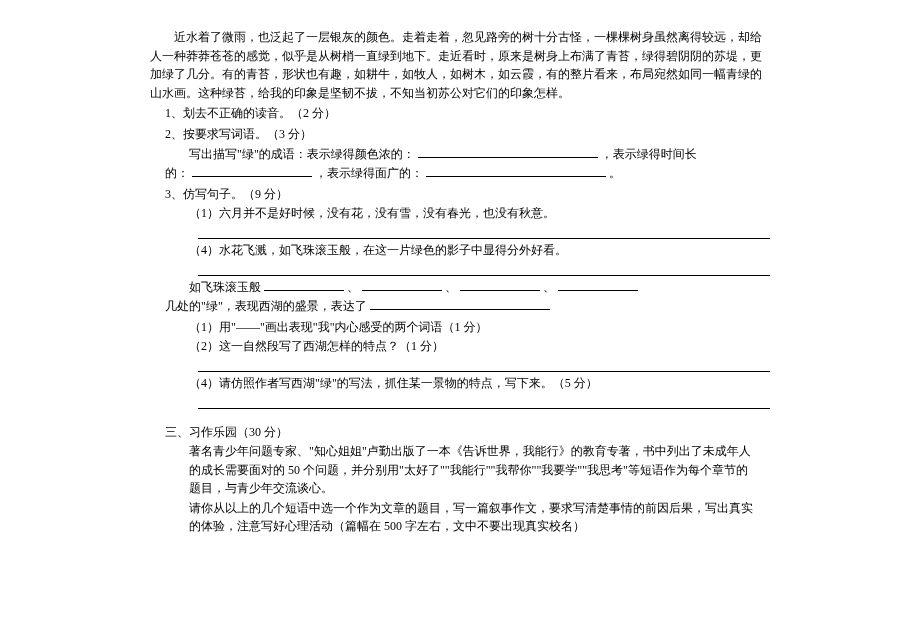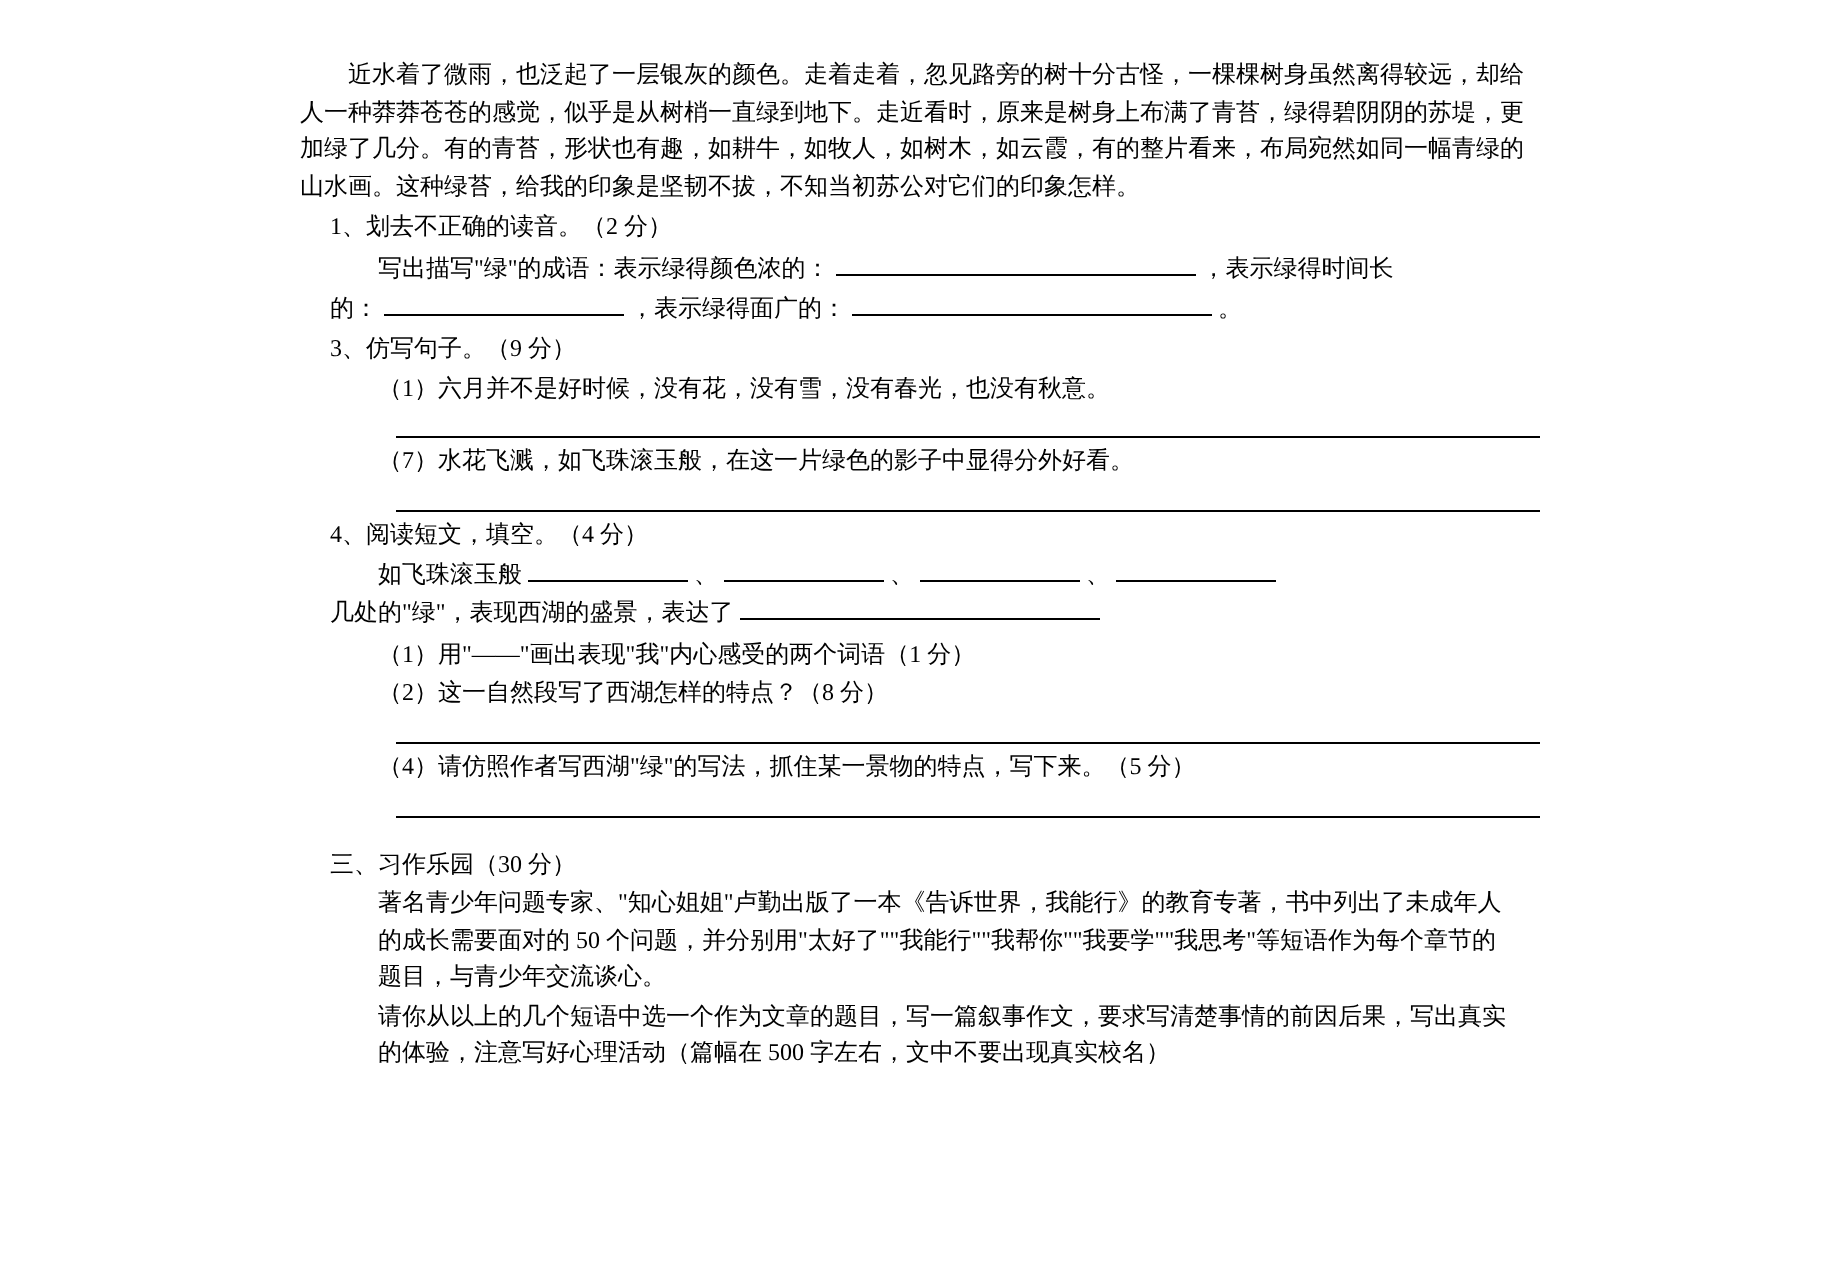--- a/index.html
+++ b/index.html
@@ -30,63 +30,63 @@
 
 <div>
   <p class="passage">近水着了微雨，也泛起了一层银灰的颜色。走着走着，忽见路旁的树十分古怪，一棵棵树身虽然离得较远，却给人一种莽莽苍苍的感觉，似乎是从树梢一直绿到地下。走近看时，原来是树身上布满了青苔，绿得碧阴阴的苏堤，更加绿了几分。有的青苔，形状也有趣，如耕牛，如牧人，如树木，如云霞，有的整片看来，布局宛然如同一幅青绿的山水画。这种绿苔，给我的印象是坚韧不拔，不知当初苏公对它们的印象怎样。</p>
 </div>
 
 <div class="question-block">
   <div class="q-line">1、划去不正确的读音。（2 分）</div>
 </div>
 
 <div class="question-block">
+  <div class="q-line">2、按要求写词语。（3 分）</div>
   <div class="q-line indent1">
     <span>写出描写"绿"的成语：表示绿得颜色浓的：</span>
     <span class="fill-line w180"></span>
     <span>，表示绿得时间长</span>
   </div>
   <div class="q-line">
     <span>的：</span>
     <span class="fill-line w120"></span>
     <span>，表示绿得面广的：</span>
     <span class="fill-line w180"></span>
     <span>。</span>
   </div>
 </div>
 
 <div class="question-block">
   <div class="q-line">3、仿写句子。（9 分）</div>
   <div class="q-line indent1">（1）六月并不是好时候，没有花，没有雪，没有春光，也没有秋意。</div>
   <div class="full-line"></div>
-  <div class="q-line indent1">（7）水花飞溅，如飞珠滚玉般，在这一片绿色的影子中显得分外好看。</div>
+  <div class="q-line indent1">（4）水花飞溅，如飞珠滚玉般，在这一片绿色的影子中显得分外好看。</div>
   <div class="full-line"></div>
 </div>
 
 <div class="question-block">
-  <div class="q-line">4、阅读短文，填空。（4 分）</div>
   <div class="q-line indent1">
     <span>如飞珠滚玉般</span>
     <span class="fill-line w80"></span>
     <span>、</span>
     <span class="fill-line w80"></span>
     <span>、</span>
     <span class="fill-line w80"></span>
     <span>、</span>
     <span class="fill-line w80"></span>
   </div>
   <div class="q-line">
     <span>几处的"绿"，表现西湖的盛景，表达了</span>
     <span class="fill-line w180"></span>
   </div>
 </div>
 
 <div class="question-block">
   <div class="q-line indent1">（1）用"——"画出表现"我"内心感受的两个词语（1 分）</div>
-  <div class="q-line indent1">（2）这一自然段写了西湖怎样的特点？（8 分）</div>
+  <div class="q-line indent1">（2）这一自然段写了西湖怎样的特点？（1 分）</div>
   <div class="full-line"></div>
   <div class="q-line indent1">（4）请仿照作者写西湖"绿"的写法，抓住某一景物的特点，写下来。（5 分）</div>
   <div class="full-line"></div>
 </div>
 
 <div class="sect-gap">
   <div class="q-line">三、习作乐园（30 分）</div>
   <div class="q-line indent1">著名青少年问题专家、"知心姐姐"卢勤出版了一本《告诉世界，我能行》的教育专著，书中列出了未成年人的成长需要面对的 50 个问题，并分别用"太好了""我能行""我帮你""我要学""我思考"等短语作为每个章节的题目，与青少年交流谈心。</div>
   <div class="q-line indent1">请你从以上的几个短语中选一个作为文章的题目，写一篇叙事作文，要求写清楚事情的前因后果，写出真实的体验，注意写好心理活动（篇幅在 500 字左右，文中不要出现真实校名）</div>
 

